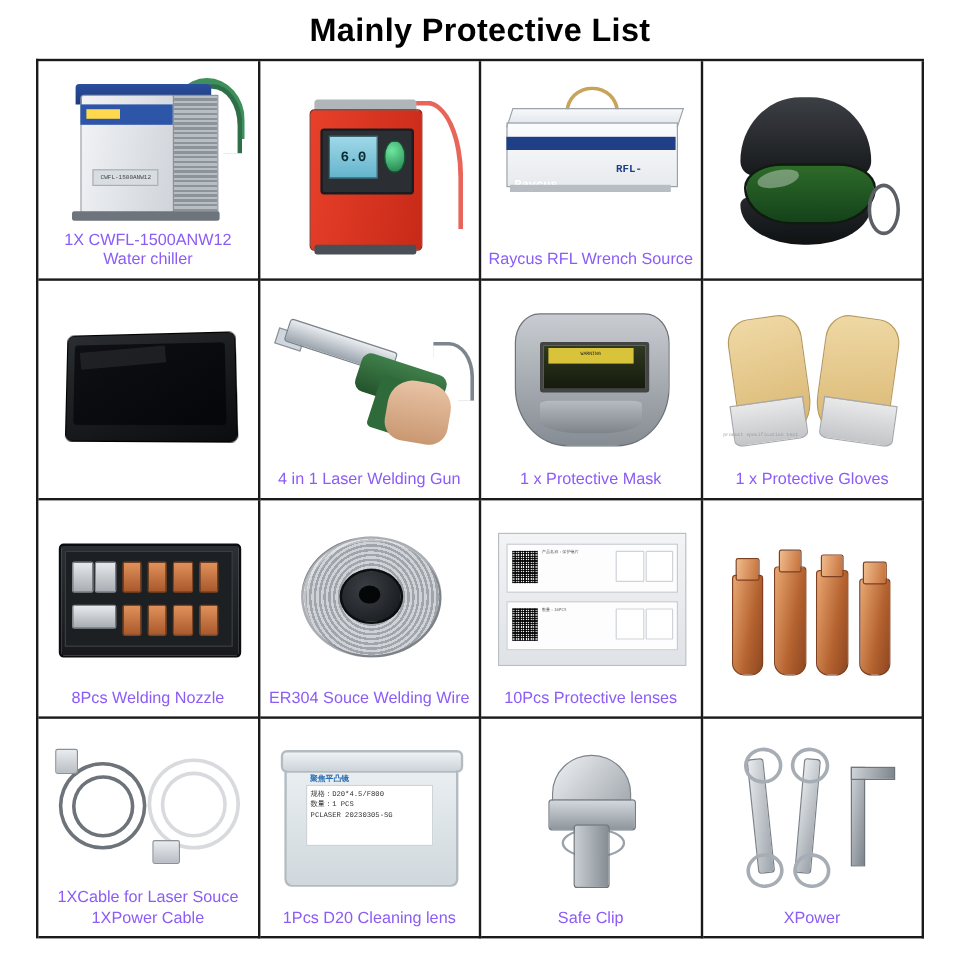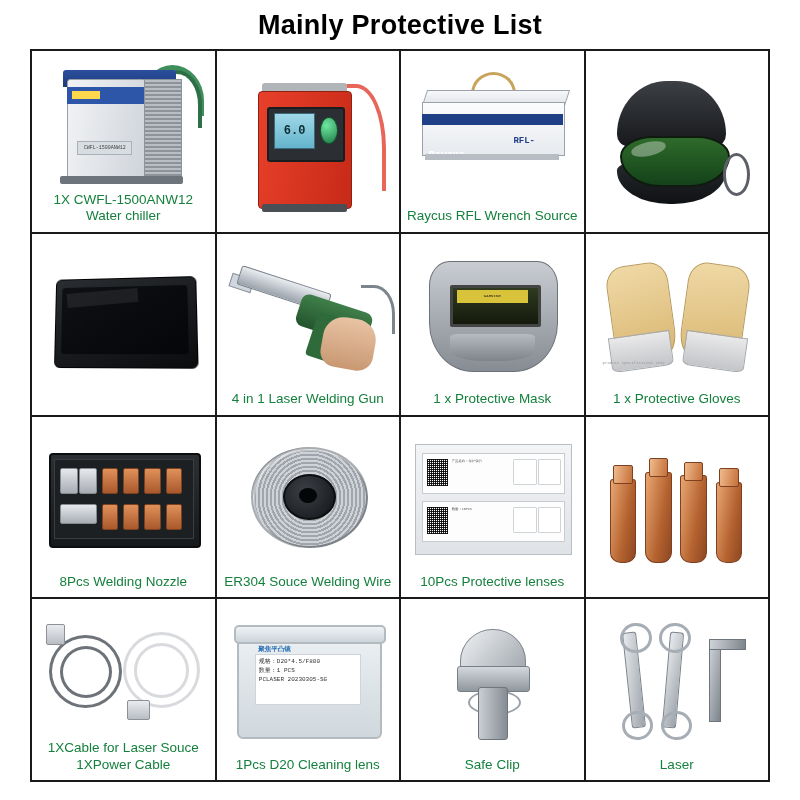--- a/index.html
+++ b/index.html
@@ -59,21 +59,21 @@
     position: relative;
     overflow: hidden;
     font-family: Liberation Mono, monospace;
   }
   .caption {
     width: 100%;
     text-align: center;
     font-size: 13.5px;
     line-height: 1.22;
     padding-bottom: 3px;
-    color: #15803d;
+    color: #8b5cf6;
     white-space: pre-line;
   }
 
   
   .stage {
     position: relative;
     width: 100%;
     height: 100%;
   }
   .abs { position: absolute; }
@@ -733,17 +733,17 @@
           <div class="wr-head" style="left:19%;top:70%;width:14%;height:15%;transform:rotate(-6deg);"></div>
 
           <div class="wr" style="left:44%;top:18%;width:7%;height:62%;transform:rotate(5deg);"></div>
           <div class="wr-head" style="left:40%;top:12%;width:15%;height:16%;transform:rotate(5deg);"></div>
           <div class="wr-head" style="left:41%;top:70%;width:14%;height:15%;transform:rotate(5deg);"></div>
 
           <div class="allen" style="left:68%;top:22%;width:6%;height:54%;"></div>
           <div class="allen" style="left:68%;top:22%;width:20%;height:6%;"></div>
         </div>
       </div>
-      <div class="caption">Laser</div>
+      <div class="caption">XPower</div>
     </div>
 
   </div>
 </div>
 
 </body></html>

